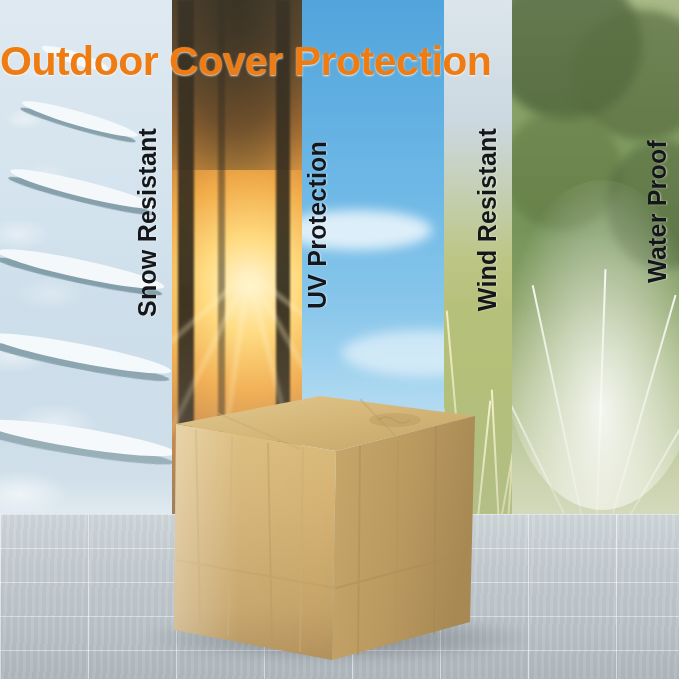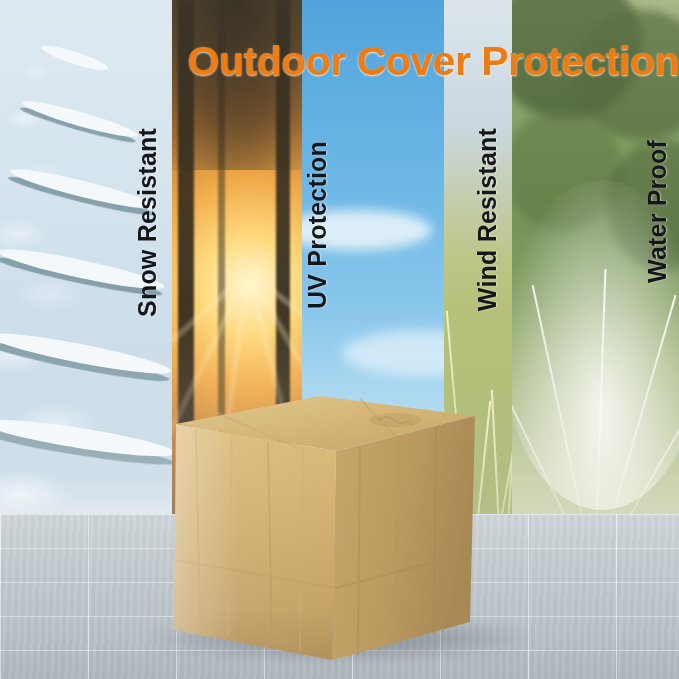--- a/index.html
+++ b/index.html
@@ -186,21 +186,21 @@
   }
 
   
   .cover { position:absolute; left:0; top:0; width:679px; height:679px; }
 
   
   .title {
     position: absolute;
     left: 0; right: 0;
     top: 38px;
-    text-align: right;
+    text-align: left;
     font-size: 41px;
     font-weight: bold;
     letter-spacing: -0.5px;
     color: #ef7c12;
     text-shadow: 0 1px 2px rgba(255,255,255,.85);
     white-space: nowrap;
   }
 
   
   .vlabel {

